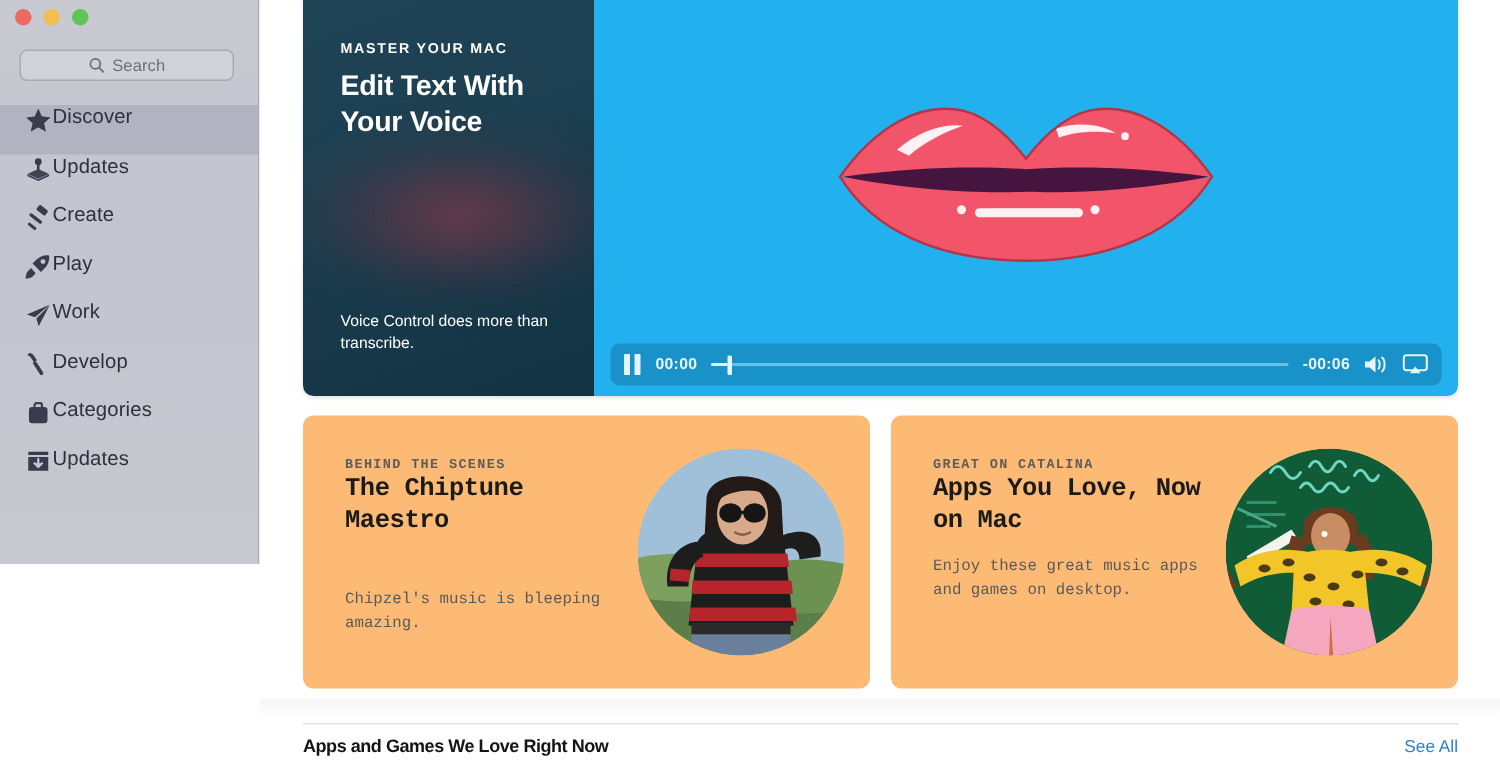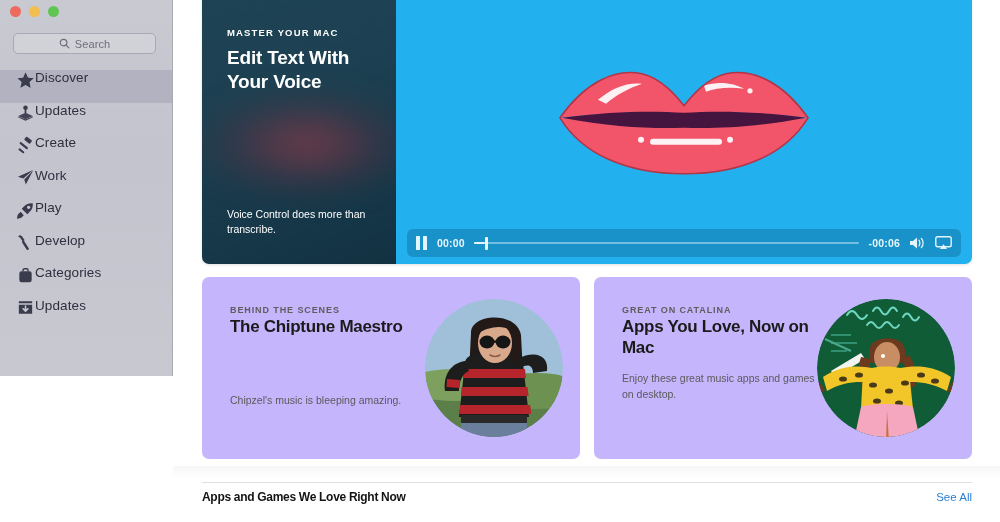--- a/index.html
+++ b/index.html
@@ -305,25 +305,26 @@
     position: absolute;
     left: 29px; top: 277px;
     width: 770px;
     display: flex;
     gap: 14px;
   }
   .card {
     position: relative;
     width: 378px;
     height: 182px;
-    background: #c4b5fd;
+    background: #fdba74;
     border-radius: 7px;
     overflow: hidden;
     box-sizing: border-box;
     flex: 0 0 378px;
+    font-family: Liberation Mono, monospace;
   }
   .card-eyebrow {
     position: absolute;
     left: 28px; top: 28px;
     font-size: 9px;
     font-weight: bold;
     letter-spacing: 0.9px;
     color: #5d5d5d;
   }
   .card-title {
@@ -443,35 +444,35 @@
             <rect x="3" y="9" width="10.5" height="2.3" rx="1.1" fill="#3b3b4e" transform="rotate(38 8.2 10.1)"></rect>
             <rect x="2.2" y="14.6" width="7" height="2.1" rx="1" fill="#3b3b4e" transform="rotate(38 5.7 15.6)"></rect>
           </svg>
         </span>
         <span class="nav-label">Create</span>
       </div>
 
       <div class="nav-item">
         <span class="nav-ico">
           <svg width="19" height="19" viewBox="0 0 20 20">
-            <path fill="#3b3b4e" d="M18 2.2L2 9.1l5.7 1.9L18 2.2zM8.7 12l1.6 5.3L18 2.6 8.7 12z"></path>
-          </svg>
-        </span>
-        <span class="nav-label">Work</span>
+            <path fill="#3b3b4e" d="M17.6 2.4c-3.4-.5-6.6.7-9 3.1L6 8.1l5.9 5.9 2.6-2.6c2.4-2.4 3.6-5.6 3.1-9z"></path>
+            <circle cx="13.3" cy="6.7" r="1.7" fill="#c6c6d0"></circle>
+            <path fill="#3b3b4e" d="M5 11.2l-2.6 2.6c-1 1-1.3 4.8-1.3 4.8s3.8-.3 4.8-1.3l2.3-2.3L5 11.2z"></path>
+          </svg>
+        </span>
+        <span class="nav-label">Play</span>
       </div>
 
       <div class="nav-item">
         <span class="nav-ico">
           <svg width="19" height="19" viewBox="0 0 20 20">
-            <path fill="#3b3b4e" d="M17.6 2.4c-3.4-.5-6.6.7-9 3.1L6 8.1l5.9 5.9 2.6-2.6c2.4-2.4 3.6-5.6 3.1-9z"></path>
-            <circle cx="13.3" cy="6.7" r="1.7" fill="#c6c6d0"></circle>
-            <path fill="#3b3b4e" d="M5 11.2l-2.6 2.6c-1 1-1.3 4.8-1.3 4.8s3.8-.3 4.8-1.3l2.3-2.3L5 11.2z"></path>
-          </svg>
-        </span>
-        <span class="nav-label">Play</span>
+            <path fill="#3b3b4e" d="M18 2.2L2 9.1l5.7 1.9L18 2.2zM8.7 12l1.6 5.3L18 2.6 8.7 12z"></path>
+          </svg>
+        </span>
+        <span class="nav-label">Work</span>
       </div>
 
       <div class="nav-item">
         <span class="nav-ico">
           <svg width="19" height="19" viewBox="0 0 20 20">
             <path fill="#3b3b4e" d="M4.3 2.2l2.2 1.5 2.6 3.9-2.1 1.4L4.4 5.1 2.2 3.6z"></path>
             <rect x="8.6" y="7.6" width="2.6" height="11" rx="1.2" fill="#3b3b4e" transform="rotate(-33 9.9 13)"></rect>
           </svg>
         </span>
         <span class="nav-label">Develop</span>

